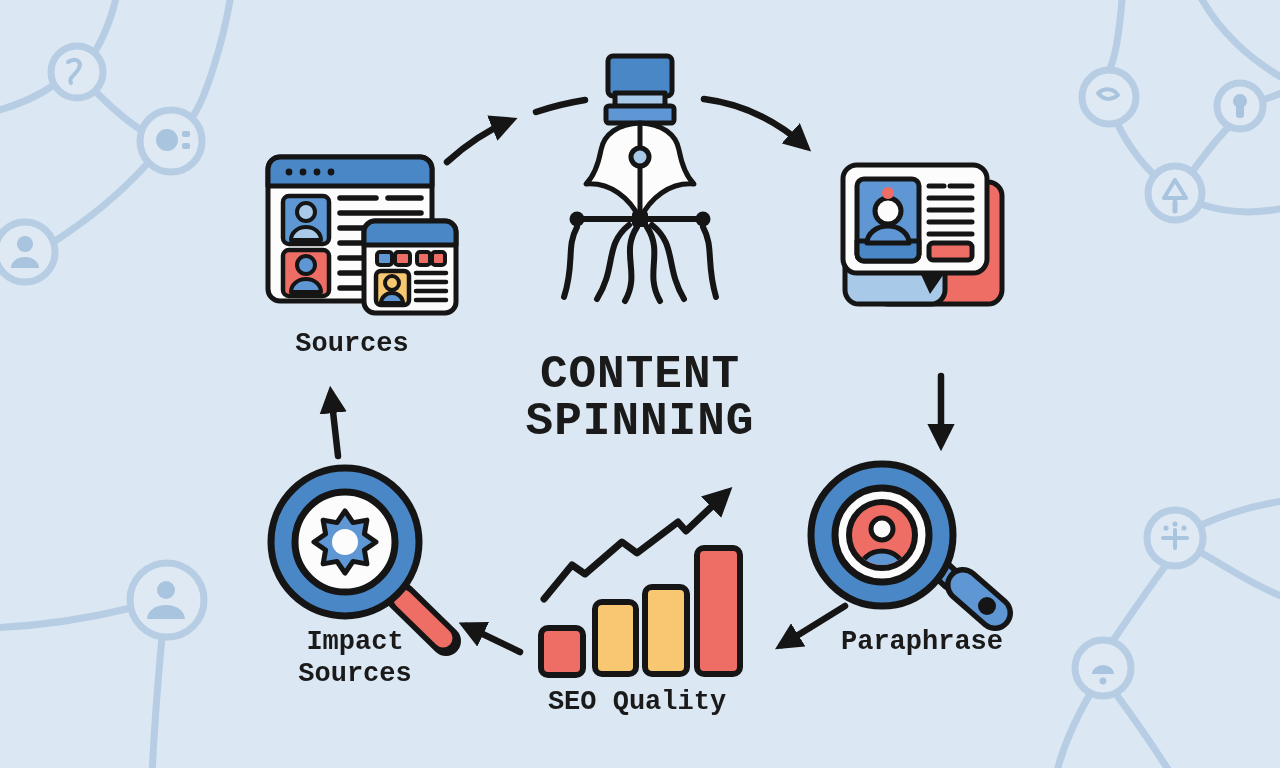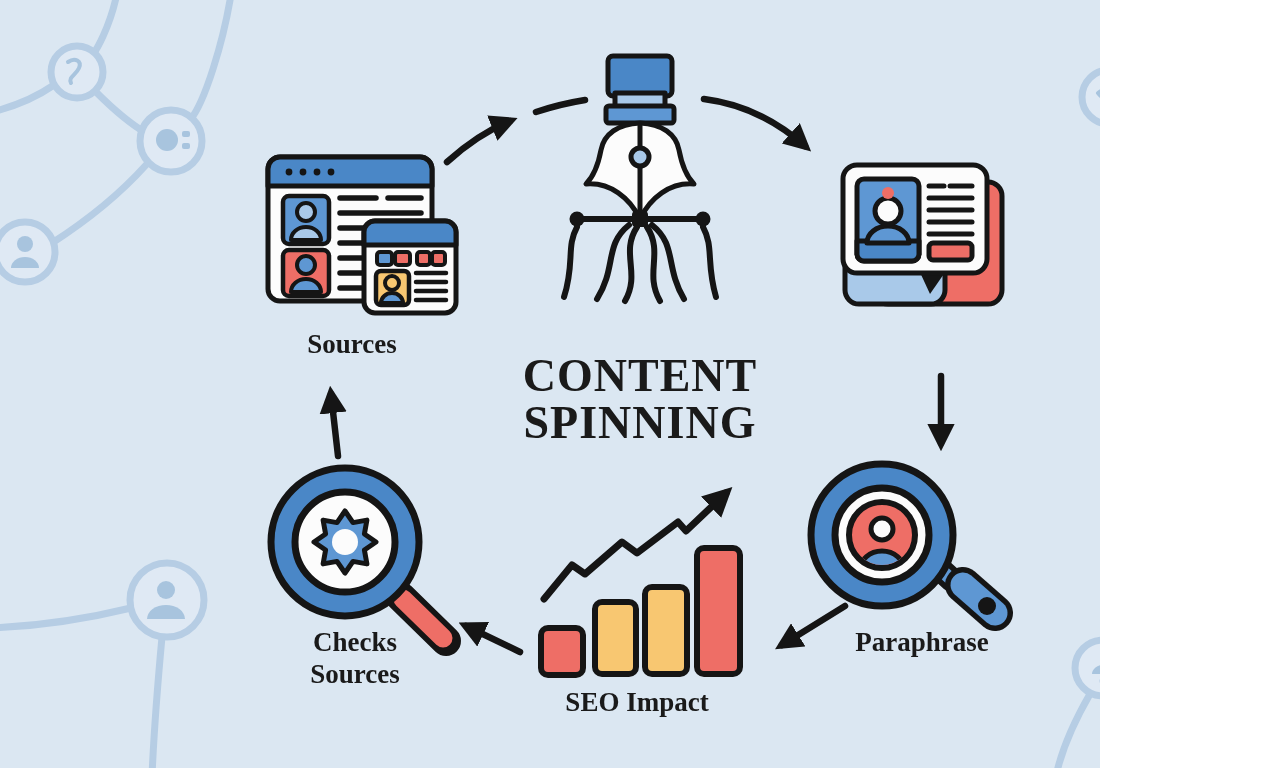--- a/index.html
+++ b/index.html
@@ -1,22 +1,22 @@
 <!DOCTYPE html>
 <html style="--c-background: #dbe7f2; --c-network: #b6cde4; --c-node_fill: #dfe9f4; --c-glyph: #a8c4de; --c-outline: #151515; --c-blue: #4a87c7; --c-blue_mid: #5e97d3; --c-blue_pale: #a9c9e9; --c-red: #ee6e66; --c-yellow: #f8c771; --c-white: #fcfcfc; --c-text: #1a1a1a;"><head>
 <meta charset="utf-8">
 <style>
   :root{
     --c-background:#dbe7f2; --c-network:#b6cde4; --c-node_fill:#dfe9f4; --c-glyph:#a8c4de;
     --c-outline:#151515; --c-blue:#4a87c7; --c-blue_mid:#5e97d3; --c-blue_pale:#a9c9e9;
     --c-red:#ee6e66; --c-yellow:#f8c771; --c-white:#fcfcfc; --c-text:#1a1a1a;
   }
   html,body{margin:0;padding:0;}
-  .stage{position:relative;width:1100px;height:768px;background:var(--c-background);overflow:hidden;
-         font-family:Liberation Serif, serif;}
+  .stage{position:relative;width:1280px;height:768px;background:var(--c-background);overflow:hidden;
+         font-family:Liberation Mono, monospace;}
   .stage svg{position:absolute;left:0;top:0;}
   
   .ol{stroke:var(--c-outline);stroke-width:5;stroke-linejoin:round;stroke-linecap:round;}
   .sw4{stroke-width:4;} .sw45{stroke-width:4.5;} .sw6{stroke-width:6;} .sw7{stroke-width:7;}
   .f-none{fill:none;} .f-white{fill:var(--c-white);} .f-blue{fill:var(--c-blue);}
   .f-blue2{fill:var(--c-blue_mid);} .f-pale{fill:var(--c-blue_pale);}
   .f-red{fill:var(--c-red);} .f-yellow{fill:var(--c-yellow);} .f-dark{fill:var(--c-outline);}
   .net{stroke:var(--c-network);stroke-width:7;fill:none;stroke-linecap:round;}
   .net-node{fill:var(--c-node_fill);stroke:var(--c-network);stroke-width:7;}
   .net-glyph{stroke:var(--c-glyph);stroke-width:4;fill:none;stroke-linecap:round;stroke-linejoin:round;}
@@ -251,23 +251,23 @@
 
   <div class="title" style="left:640px;top:352px;">
     <div>CONTENT</div>
     <div>SPINNING</div>
   </div>
 
   <div class="label" style="left:352px;top:328px;">Sources</div>
 
 
   <div class="label" style="left:355px;top:626px;">
-    <div>Checks</div>
+    <div>Impact</div>
     <div>Sources</div>
   </div>
 
-  <div class="label" style="left:637px;top:686px;">SEO Impact</div>
+  <div class="label" style="left:637px;top:686px;">SEO Quality</div>
 
   <div class="label" style="left:922px;top:626px;">
     <div>Paraphrase</div>
   </div>
 
 </div>
 
 </body></html>

